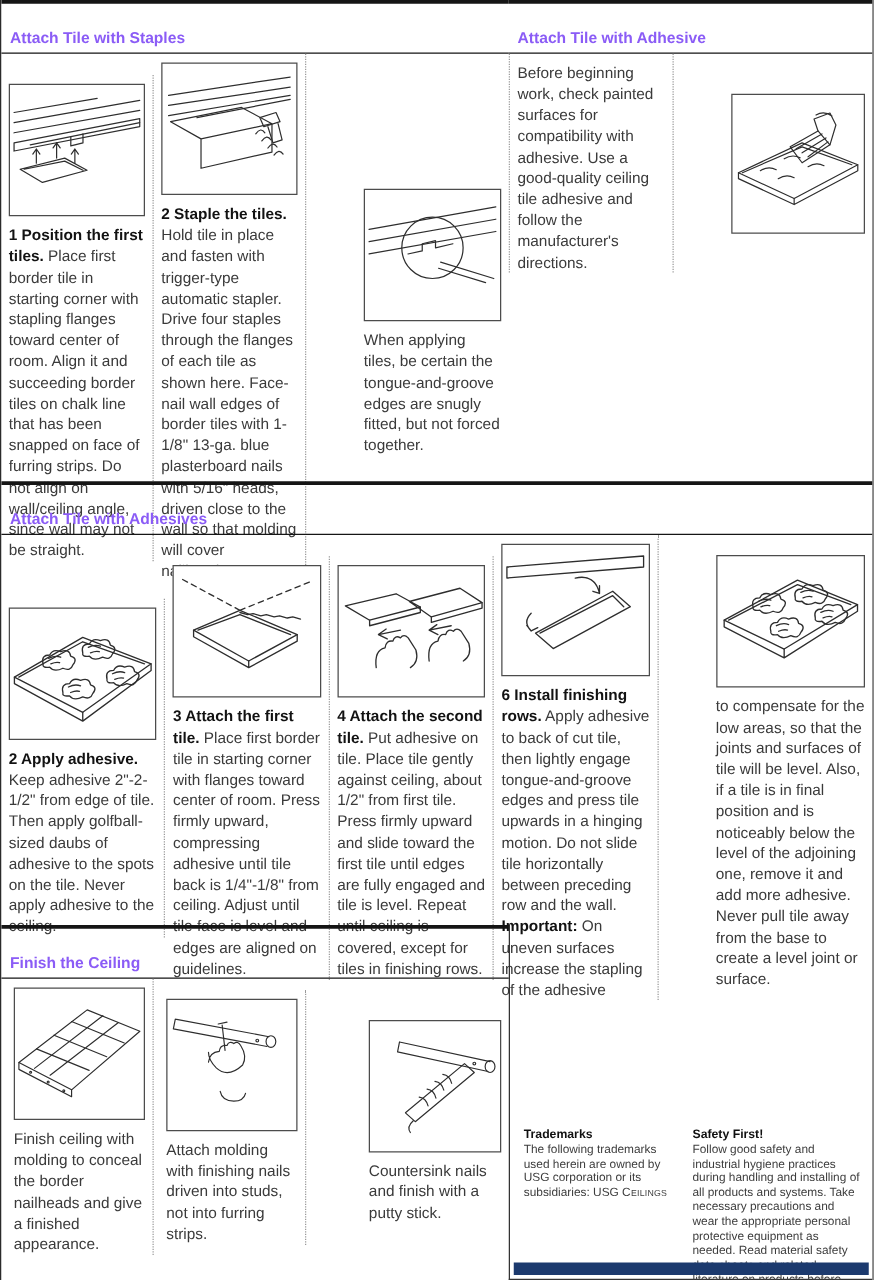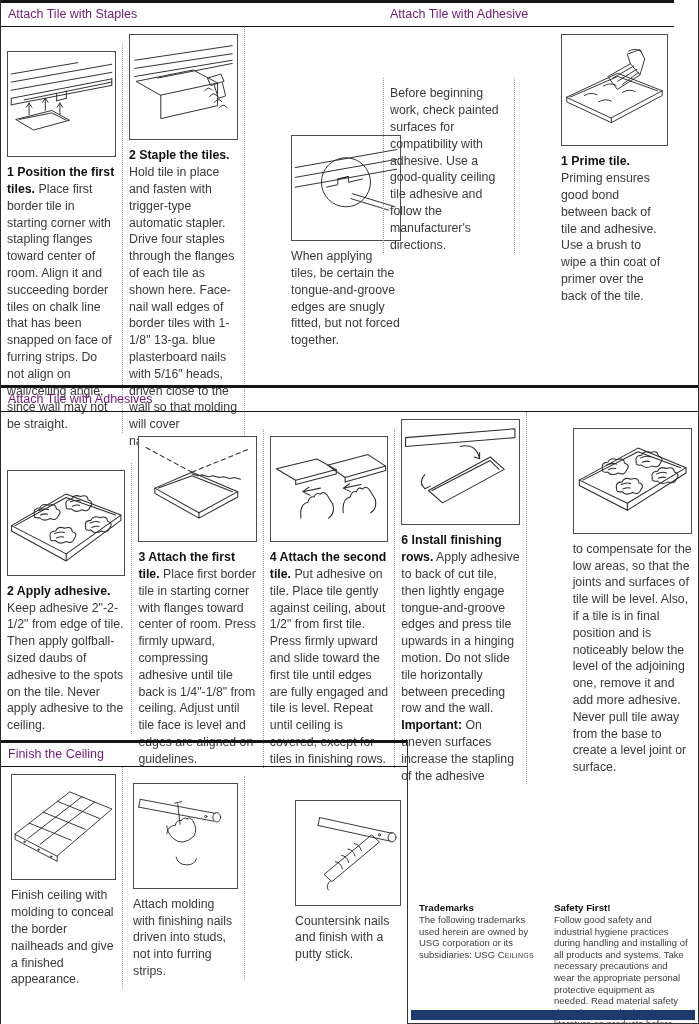--- a/index.html
+++ b/index.html
@@ -2,35 +2,35 @@
 <html><head>
 <meta charset="utf-8">
 <style>
   * { margin:0; padding:0; box-sizing:border-box; }
   html,body { background:#ffffff; }
   body { font-family:"Liberation Sans", sans-serif; }
   .page { position:relative; width:699px; height:1024px; background:#fff; overflow:hidden;
           border-left:1px solid #2b2b2b; border-right:1px solid #2b2b2b; color:#343434; }
   .region { position:absolute; }
   .sec-header { border-top:3px solid #151515; border-bottom:1px solid #151515;
-                font-weight:normal; font-size:12.5px; color:#701a75; padding:4px 7px 5px 7px; line-height:1.15; }
+                font-weight:bold; font-size:12.5px; color:#8b5cf6; padding:20px 7px 5px 7px; line-height:1.15; }
   .cols { display:flex; align-items:center; }
   .col { padding:7px 6px 0 6px; border-right:1px dotted #9a9a9a; }
   .col:last-child { border-right:none;margin-left:40px; }
   .fig { height:106px; border:1px solid #4c4c4c; background:#fff; margin-bottom:7px; }
   .fig svg { width:100%; height:100%; display:block; }
   .cap { font-size:12.3px; line-height:16.8px; color:#3a3a3a; }
   .cap b { color:#121212; }
   .ln { fill:none; stroke:#2e2e2e; stroke-width:1.2; stroke-linecap:round; stroke-linejoin:round; }
   .dash { stroke-dasharray:5 4; }
   
   #sec-staples { left:0; top:0; width:406px; height:385px; }
   #sec-staples .col { width:33.333%; }
   
-  #sec-adhesive { left:382px; top:0; width:291px; height:385px; }
+  #sec-adhesive { left:406px; top:0; width:291px; height:385px; }
   #sec-adhesive .col-intro { width:132px; border-left:1px dotted #9a9a9a; }
   #sec-adhesive .col-prime { flex:1; }
   #sec-adhesive .fig { height:112px; }
   
   #sec-adhesives { left:0; top:385px; width:697px; height:355px; }
   #sec-adhesives .col { width:20%; }
   
   #sec-finish { left:0; top:740px; width:406px; height:284px; }
   #sec-finish .col { width:33.333%;padding-left:10px; }
   
@@ -114,24 +114,20 @@
         <div class="fig">
           <svg viewBox="0 0 132 106" preserveAspectRatio="xMidYMid meet">
             <path class="ln" d="M6 62 L70 32 L126 54 L62 88 Z M10 62 L70 36 L120 54"></path>
             <path class="ln" d="M6 62 v6 L62 94 v-6 M126 54 v6 L62 94"></path>
             <path class="ln" d="M28 60 q8 -5 16 -1 M46 68 q8 -5 16 -1 M76 56 q8 -5 16 -1 M52 48 q8 -5 16 -1"></path>
             <path class="ln" d="M58 36 L86 20 L98 34 L70 52 Z"></path>
             <path class="ln" d="M64 38 L90 23 M70 42 L94 27 M76 46 L96 31"></path>
             <path class="ln" d="M86 20 L82 8 L98 2 L104 14 L98 34 M84 4 q8 -5 16 1"></path>
           </svg>
         </div>
-        <div class="cap">
-          <b>1 Prime tile.</b>
-          <span>Priming ensures good bond between back of tile and adhesive. Use a brush to wipe a thin coat of primer over the back of the tile.</span>
-        </div>
       </div>
 
     </div>
   </div>
 
   <div class="region" id="sec-adhesives">
     <div class="sec-header">Attach Tile with Adhesives</div>
     <div class="cols">
 
       <div class="col">

